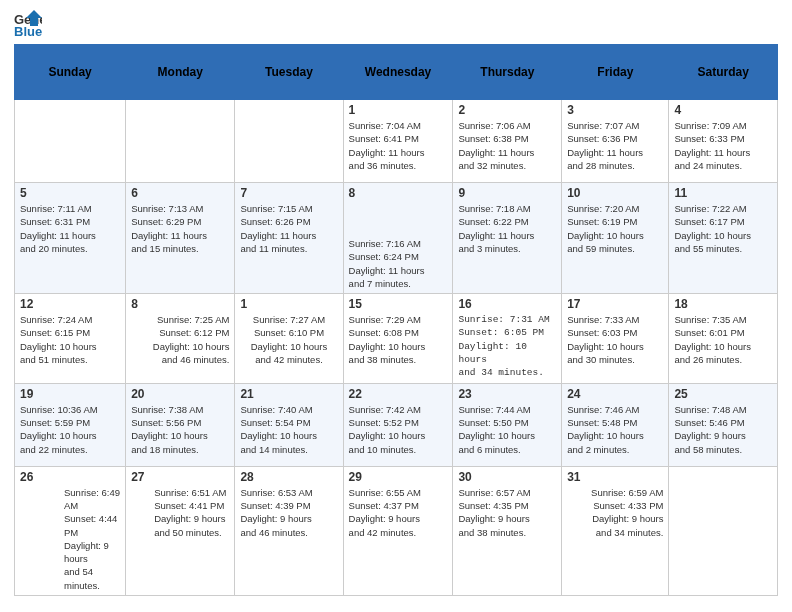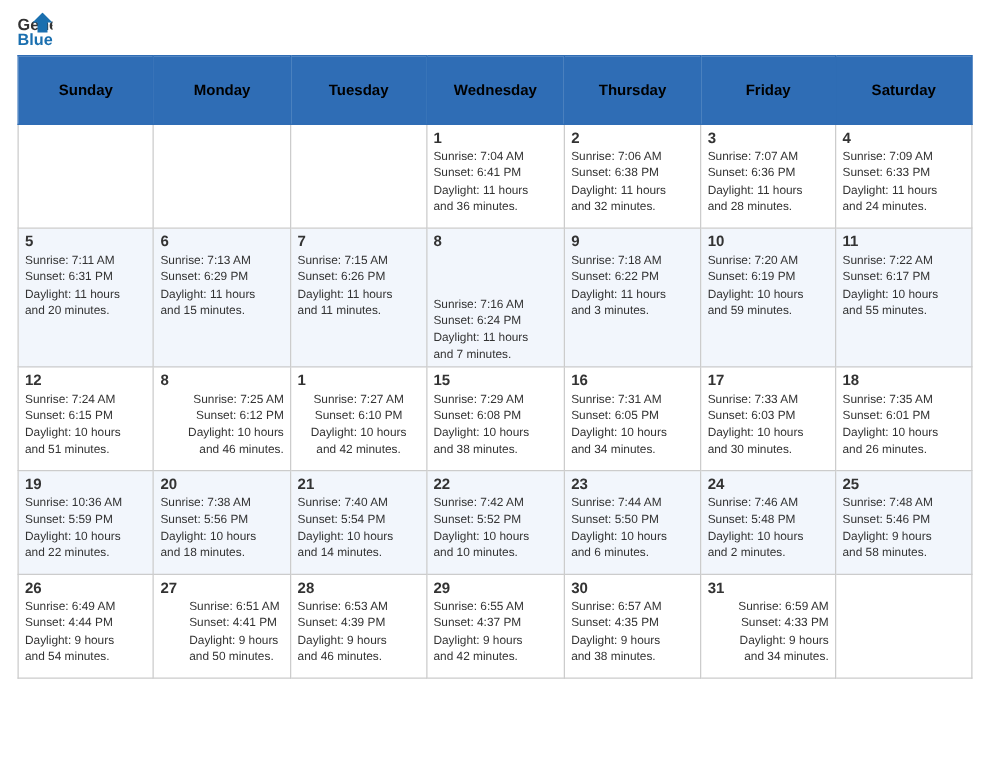--- a/index.html
+++ b/index.html
@@ -227,21 +227,21 @@
           </td>
           <td>
             <span class="day-num">15</span>
             <div class="day-info" style="white-space: pre-line;">Sunrise: 7:29 AM
 Sunset: 6:08 PM
 Daylight: 10 hours
 and 38 minutes.</div>
           </td>
           <td>
             <span class="day-num">16</span>
-            <div class="day-info" style="white-space: pre-line;">Sunrise: 7:31 AM
+            <div class="day-info" style="white-space: pre-line; font-family: Liberation Mono, monospace;">Sunrise: 7:31 AM
 Sunset: 6:05 PM
 Daylight: 10 hours
 and 34 minutes.</div>
           </td>
           <td>
             <span class="day-num">17</span>
             <div class="day-info" style="white-space: pre-line;">Sunrise: 7:33 AM
 Sunset: 6:03 PM
 Daylight: 10 hours
 and 30 minutes.</div>
@@ -301,21 +301,21 @@
             <span class="day-num">25</span>
             <div class="day-info" style="white-space: pre-line;">Sunrise: 7:48 AM
 Sunset: 5:46 PM
 Daylight: 9 hours
 and 58 minutes.</div>
           </td>
         </tr>
         <tr>
           <td>
             <span class="day-num">26</span>
-            <div class="day-info" style="white-space: pre-line;">Sunrise: 6:49 AM
+            <div class="day-info" style="white-space: pre-line; margin-left: 44px;">Sunrise: 6:49 AM
 Sunset: 4:44 PM
 Daylight: 9 hours
 and 54 minutes.</div>
           </td>
           <td>
             <span class="day-num">27</span>
             <div class="day-info" style="white-space: pre-line; margin-left: 23px;">Sunrise: 6:51 AM
 Sunset: 4:41 PM
 Daylight: 9 hours
 and 50 minutes.</div>

